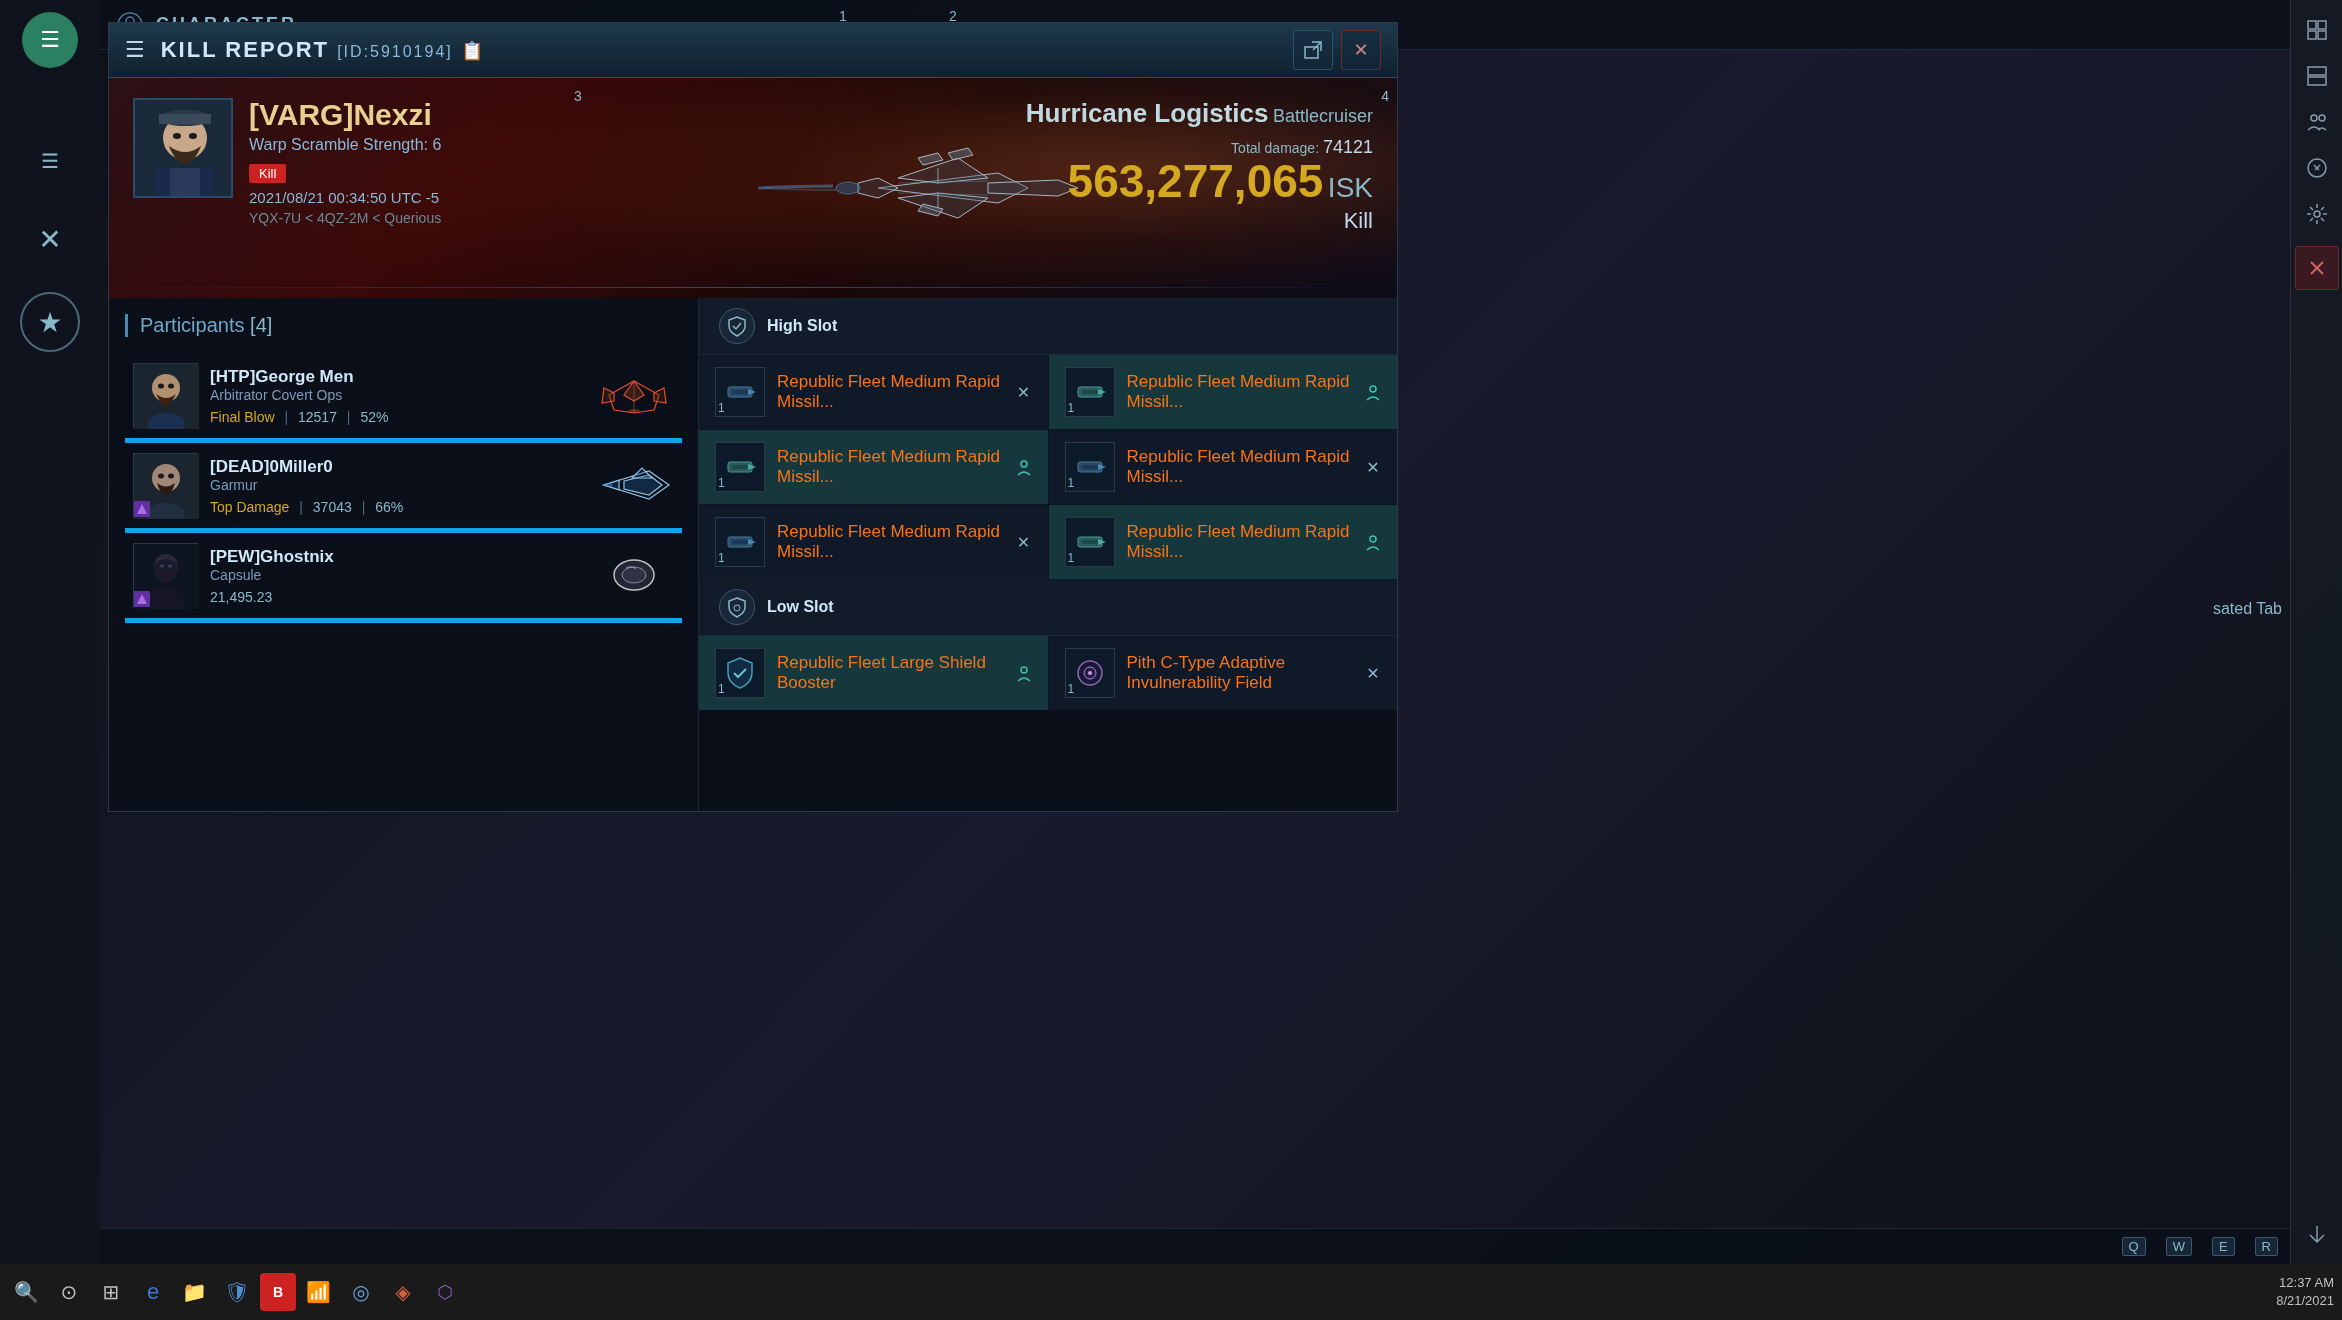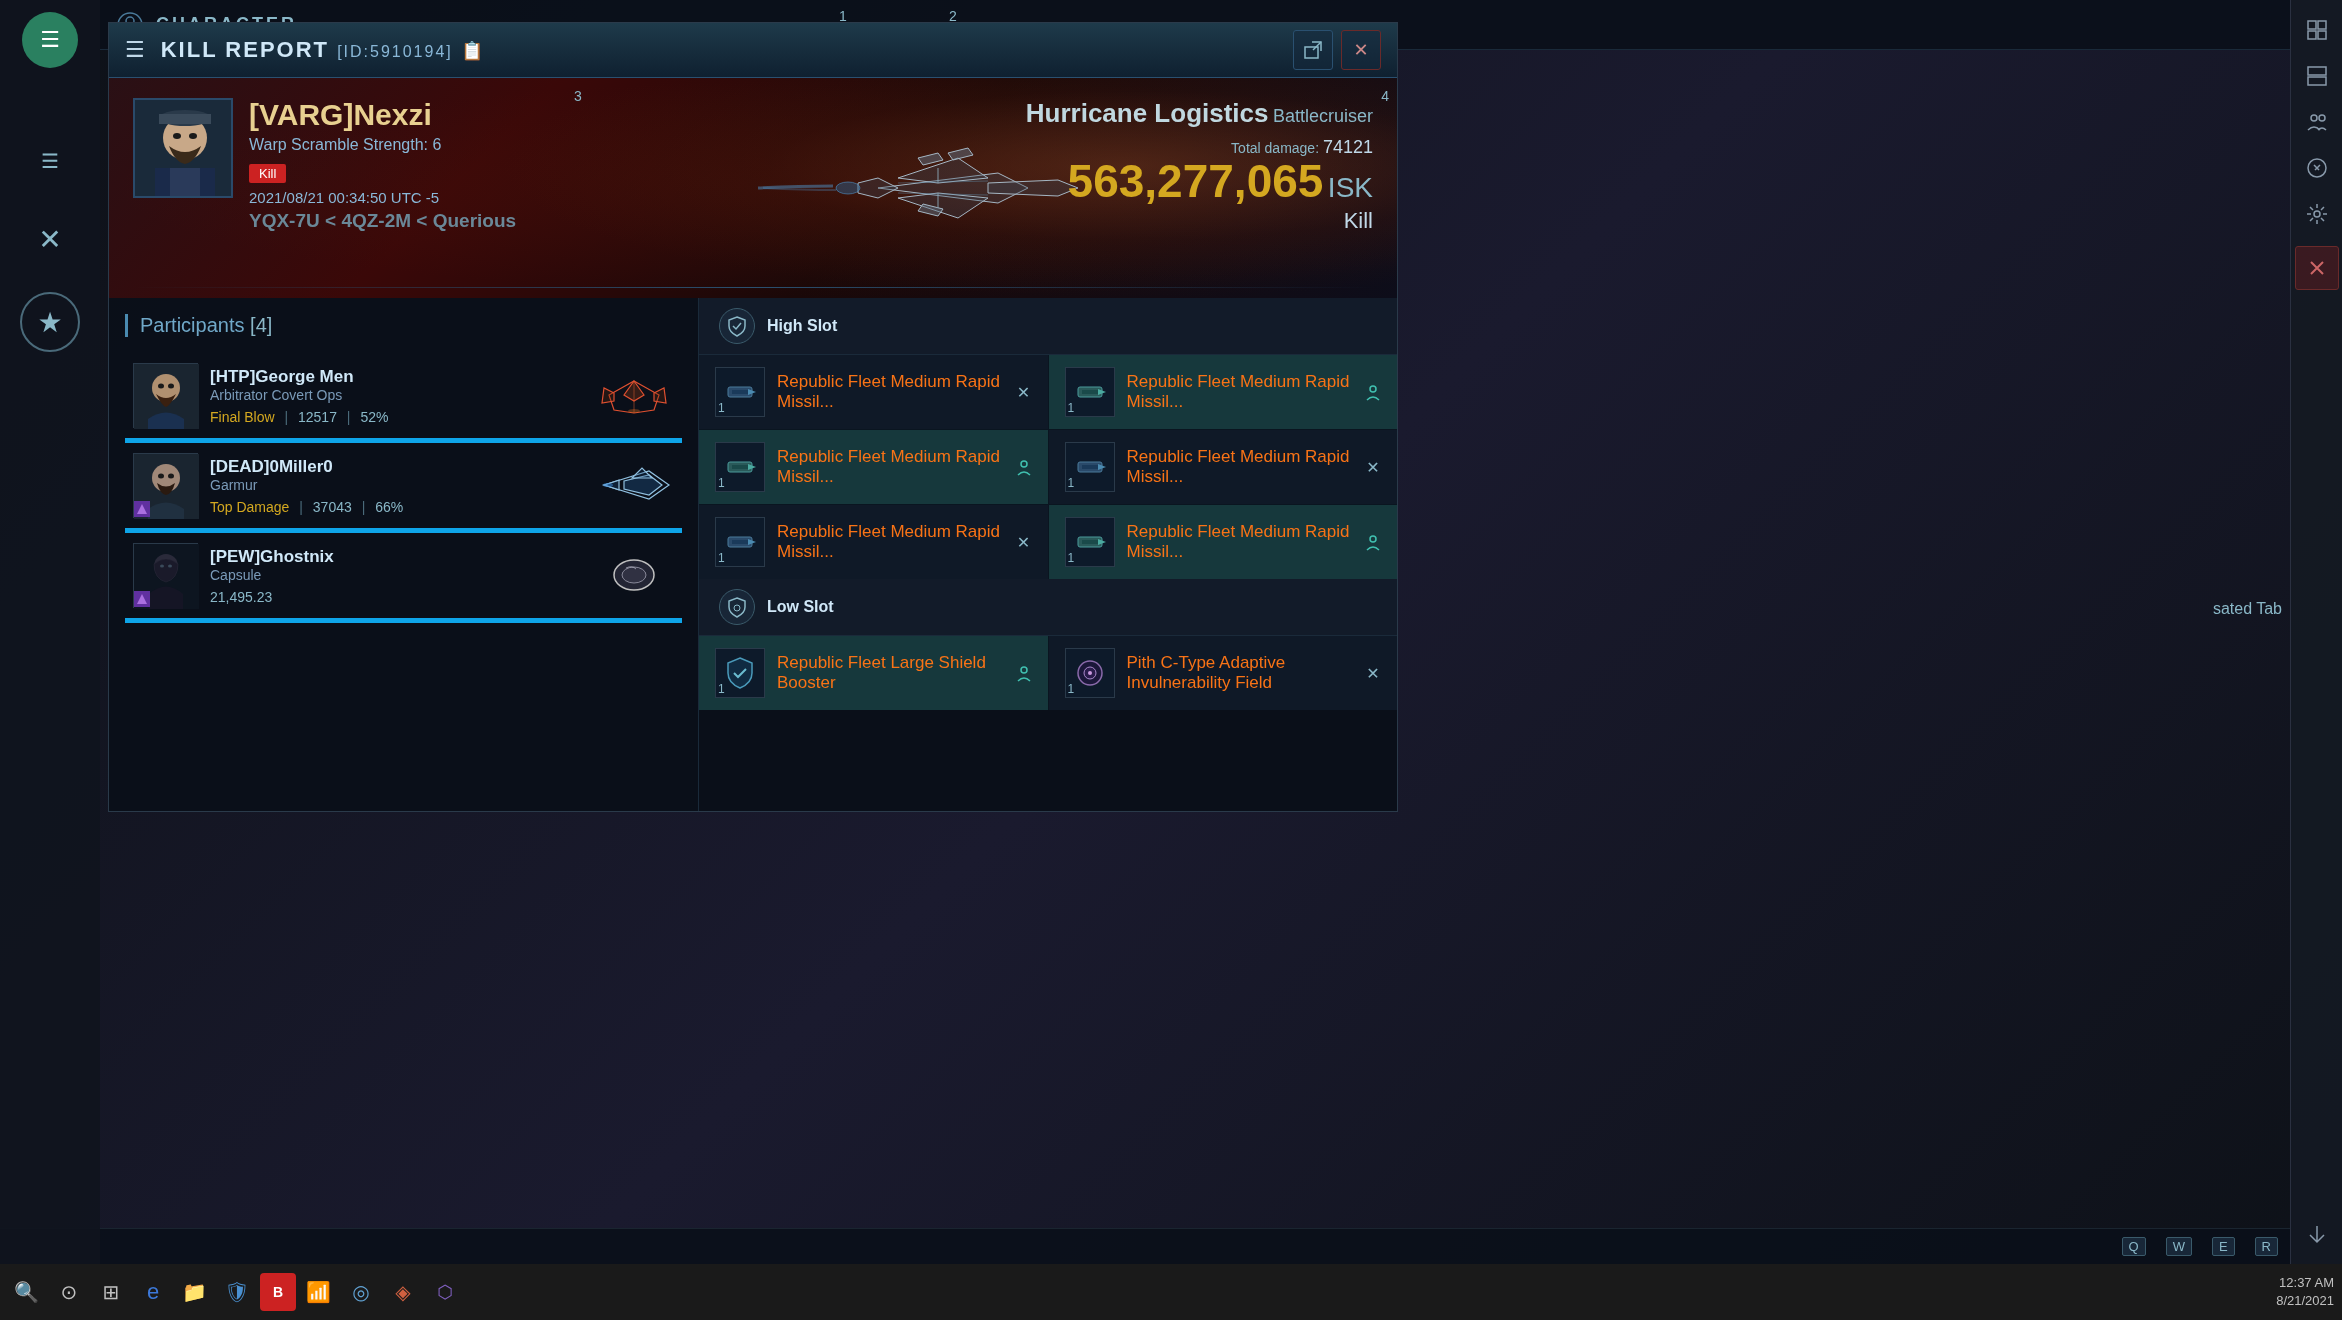--- a/index.html
+++ b/index.html
@@ -228,23 +228,22 @@
       border-radius: 2px;
       margin-top: 10px;
     }
     .kill-timestamp {
       color: #8ab8d8;
       font-size: 15px;
       margin-top: 6px;
     }
     .kill-location {
       color: #6a8898;
-      font-size: 19px;
+      font-size: 14px;
       margin-top: 4px;
-      font-weight: bold;
     }
 
     
     .ship-stats {
       position: absolute;
       right: 24px;
       top: 20px;
       text-align: right;
       z-index: 2;
     }

